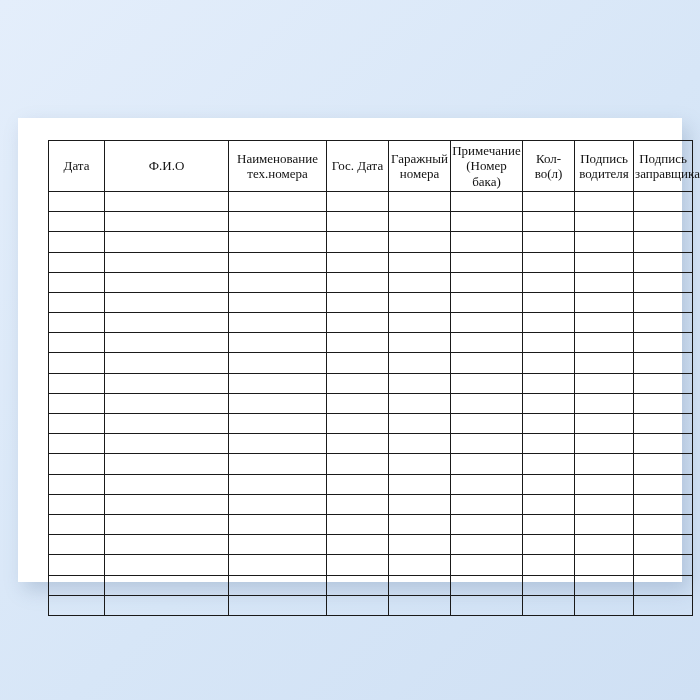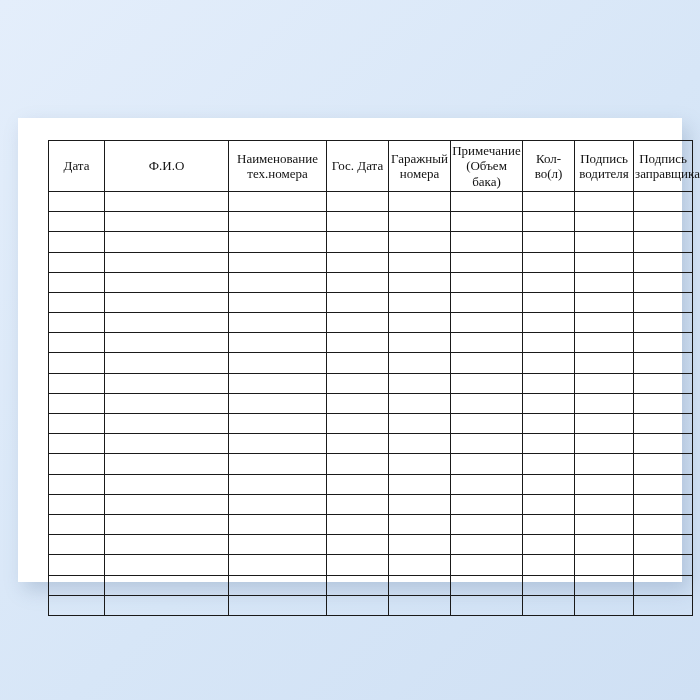--- a/index.html
+++ b/index.html
@@ -102,21 +102,21 @@
             </th>
             <th>
               <span class="hdr-line1">Гос. Дата</span>
             </th>
             <th>
               <span class="hdr-line1">Гаражный</span>
               <span class="hdr-line2">номера</span>
             </th>
             <th>
               <span class="hdr-line1">Примечание</span>
-              <span class="hdr-line2">(Объем бака)</span>
+              <span class="hdr-line2">(Номер бака)</span>
             </th>
             <th>
               <span class="hdr-line1">Кол-во(л)</span>
             </th>
             <th>
               <span class="hdr-line1">Подпись</span>
               <span class="hdr-line2">водителя</span>
             </th>
             <th>
               <span class="hdr-line1">Подпись</span>

